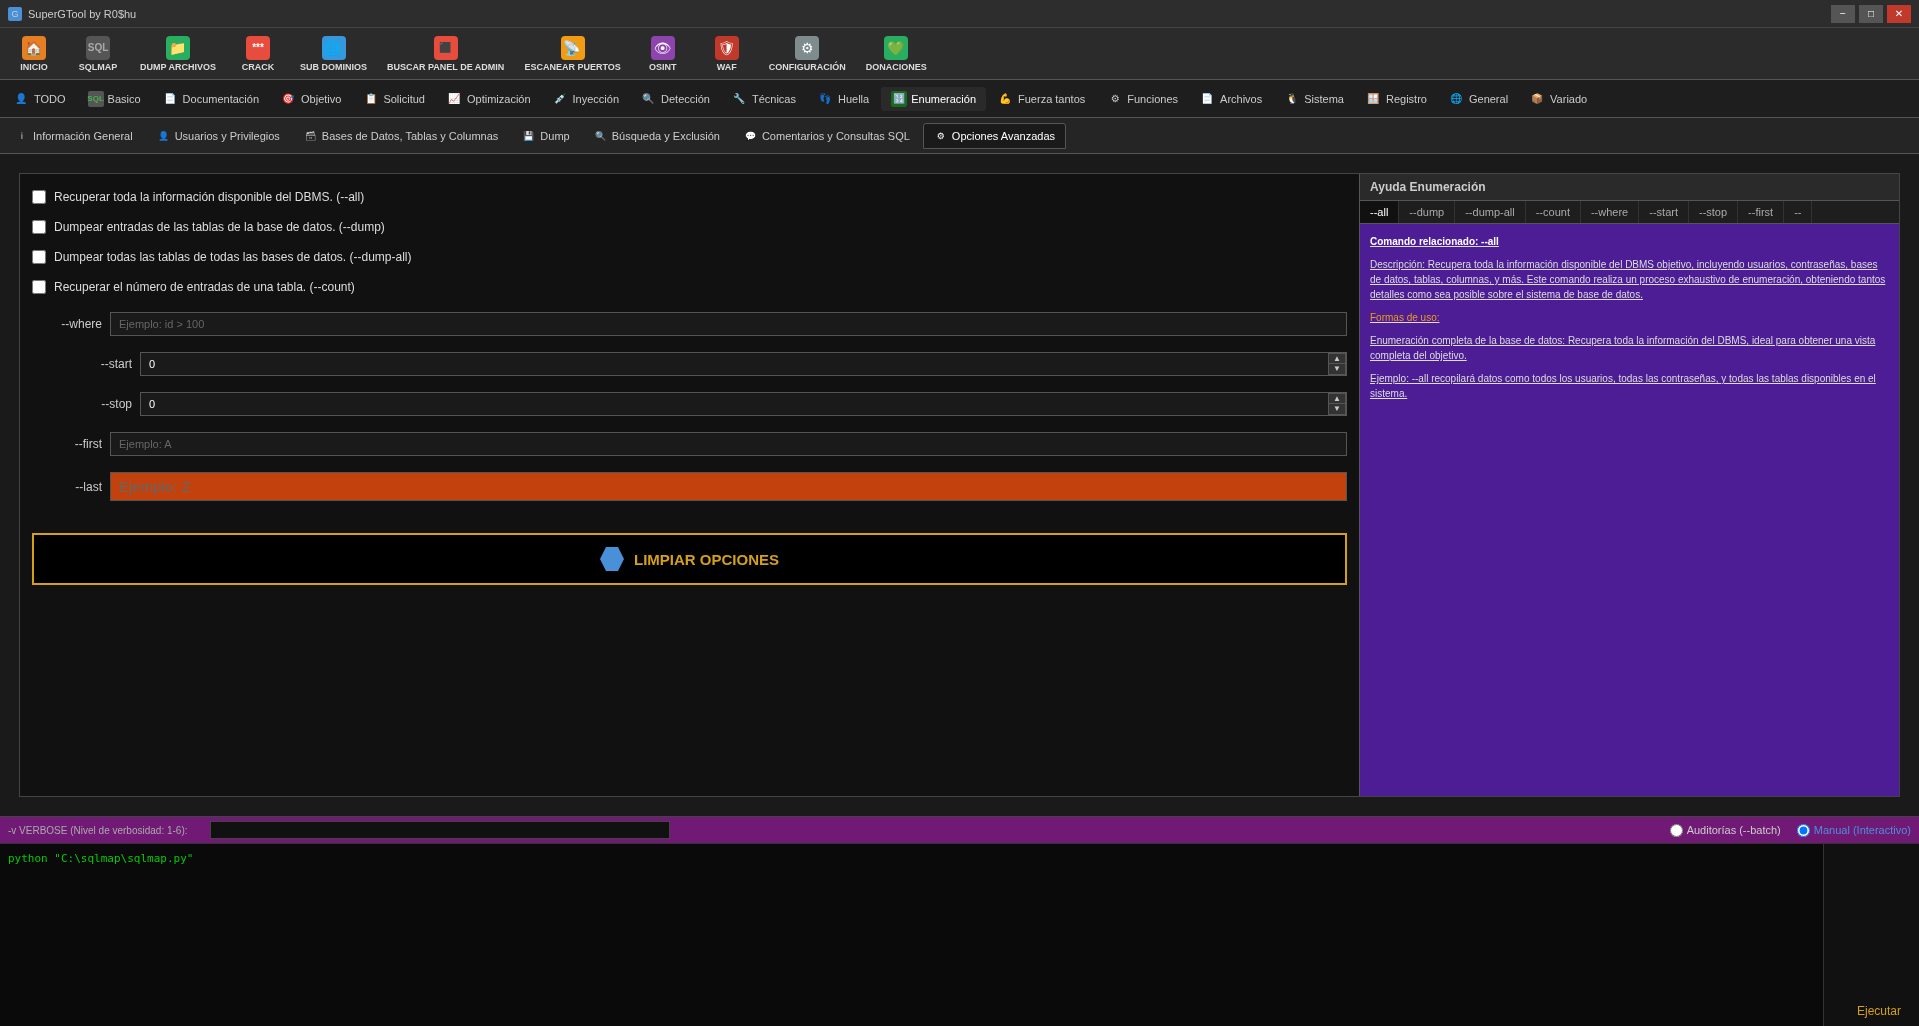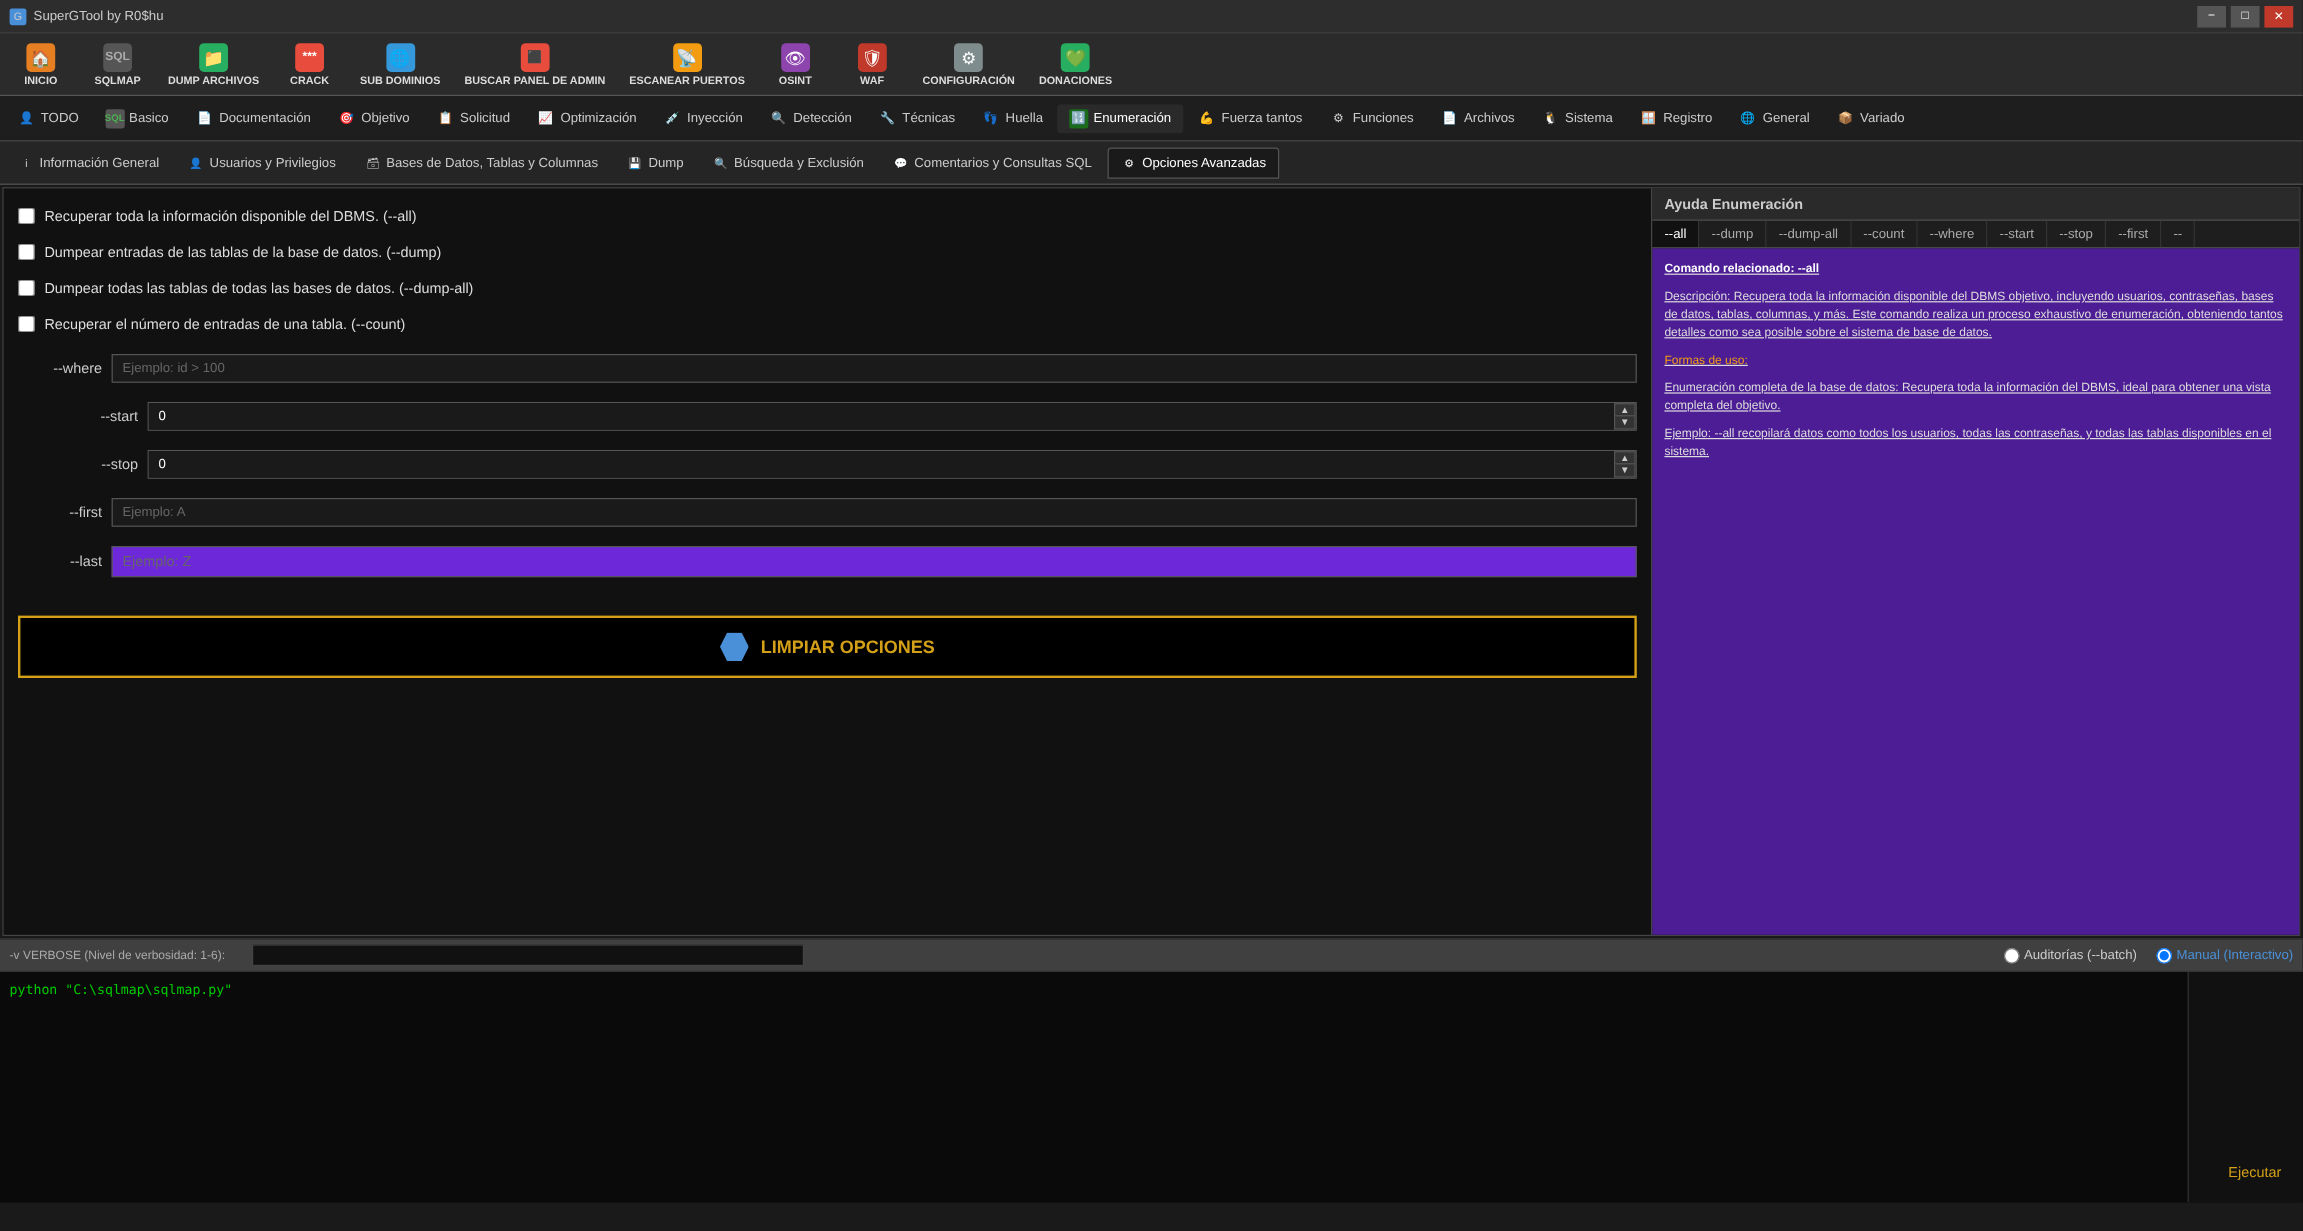--- a/index.html
+++ b/index.html
@@ -176,21 +176,21 @@
       font-size: 9px;
     }
 
     
     .main-content {
       display: flex;
       height: calc(1026px - 28px - 52px - 38px - 36px - 48px - 200px);
       min-height: 400px;
       background: #111;
       border: 1px solid #444;
-      margin: 2px;
+      margin: 19px;
     }
 
     
     .left-panel {
       flex: 1;
       padding: 12px;
       display: flex;
       flex-direction: column;
       gap: 8px;
       overflow-y: auto;
@@ -334,21 +334,21 @@
       background: #0a0a0a;
       border-top: 1px solid #444;
       display: flex;
       flex-direction: column;
     }
     .verbose-bar {
       display: flex;
       align-items: center;
       gap: 22px;
       padding: 4px 8px;
-      background: #404040;
+      background: #701a75;
       border-bottom: 1px solid #333;
     }
     .verbose-label {
       font-size: 10px;
       color: #aaa;
       white-space: nowrap;
     }
     .verbose-input {
       background: #111;
       border: 1px solid #444;
@@ -630,21 +630,21 @@
       </div>
     </div>
 
     <div class="form-row">
       <label>--first</label>
       <input type="text" id="first-input" placeholder="Ejemplo: A" style="flex: 1 1 0%; background: rgb(26, 26, 26); border: 1px solid rgb(85, 85, 85); color: rgb(255, 255, 255); padding: 5px 8px; font-size: 11px;">
     </div>
 
     <div class="form-row">
       <label>--last</label>
-      <input type="text" id="last-input" placeholder="Ejemplo: Z" style="flex: 1 1 0%; background: #6d28d9; border: 1px solid rgb(85, 85, 85); color: rgb(255, 255, 255); padding: 5px 8px; font-size: 12px;">
+      <input type="text" id="last-input" placeholder="Ejemplo: Z" style="flex: 1 1 0%; background: #c2410c; border: 1px solid rgb(85, 85, 85); color: rgb(255, 255, 255); padding: 5px 8px; font-size: 15px;">
     </div>
 
     <button class="clear-btn">
       <span class="clear-icon"></span>
       <span>LIMPIAR OPCIONES</span>
     </button>
   </div>
 
   <div class="right-panel">
     <div class="help-title">Ayuda Enumeración</div>

